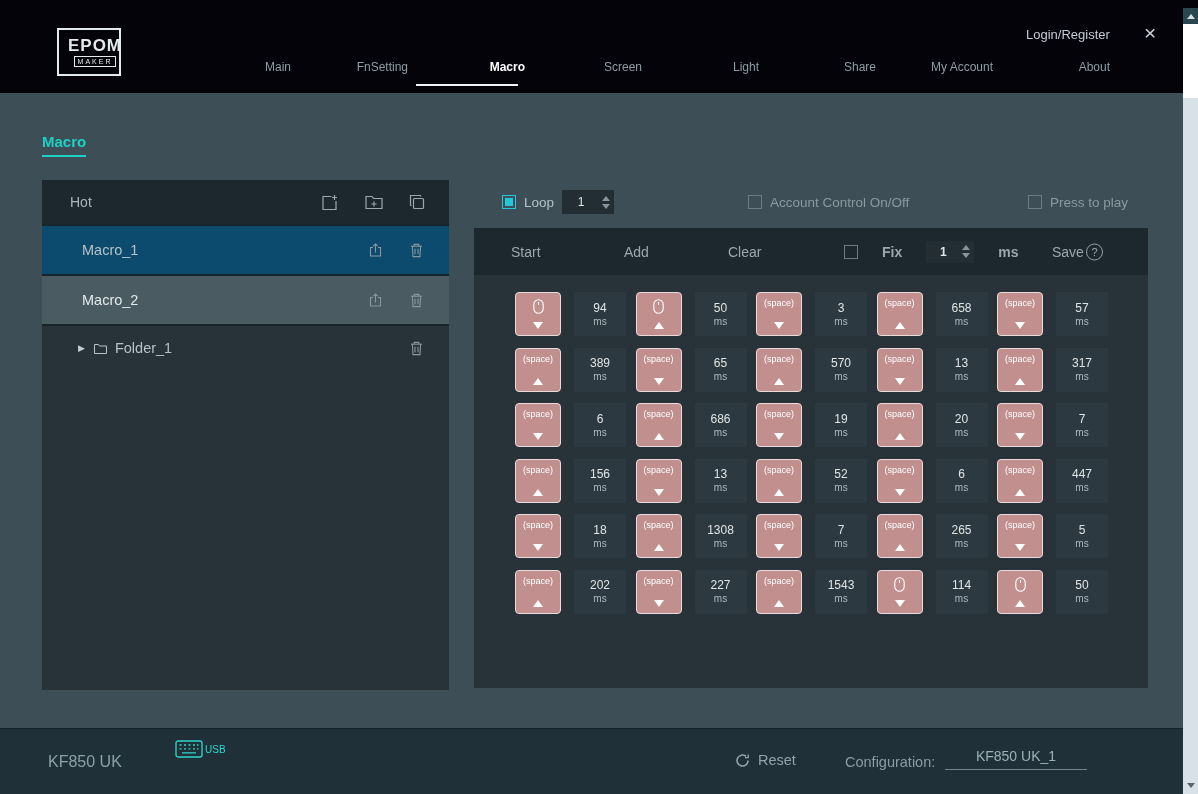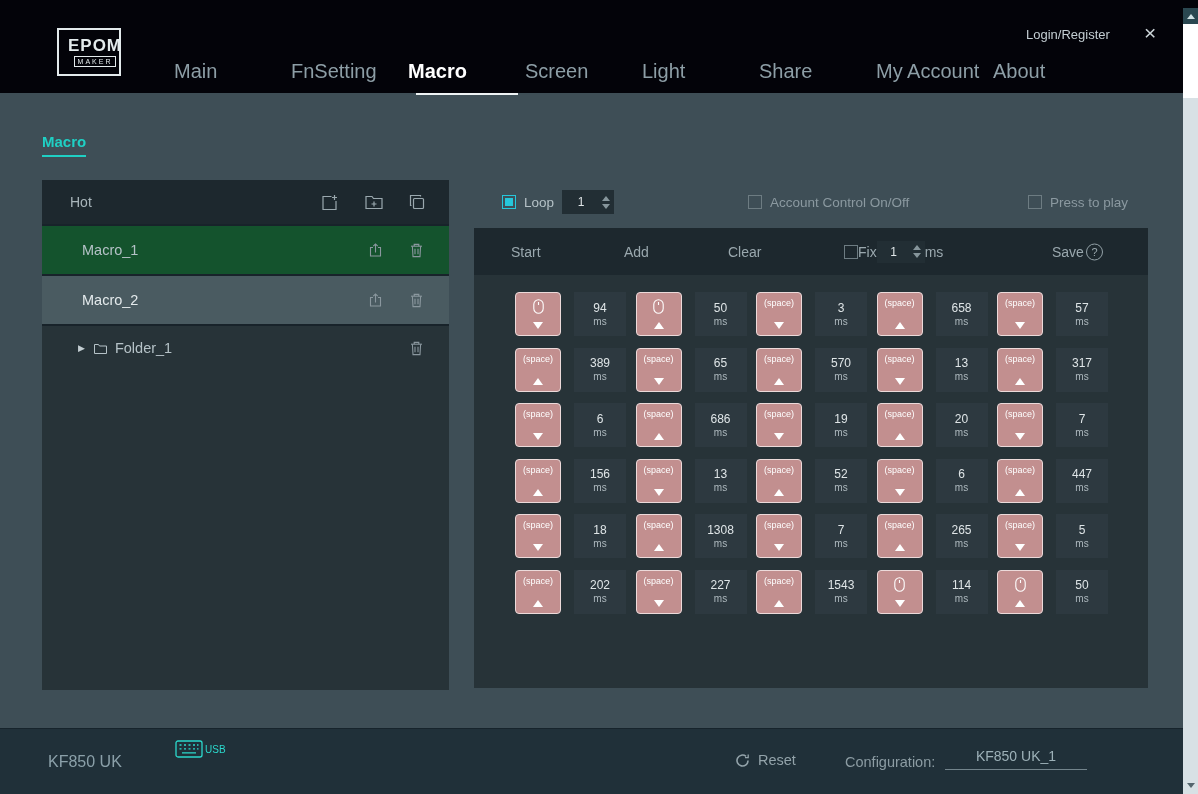--- a/index.html
+++ b/index.html
@@ -7,33 +7,33 @@
   body{position:relative;background:#3e4e56;font-family:"Liberation Sans",sans-serif;overflow:hidden;}
 
   
   .header{position:absolute;left:0;top:0;width:1183px;height:93px;background:#030309;}
   .logo{position:absolute;left:57px;top:28px;width:64px;height:48px;border:2px solid #e3eaec;display:flex;flex-direction:column;align-items:center;justify-content:center;color:#e3eaec;padding-left:12px;}
   .logo-top{font-size:17px;font-weight:bold;letter-spacing:1px;line-height:1;}
   .logo-bottom{font-size:7px;letter-spacing:2px;border:1px solid #e3eaec;padding:1px 3px;margin-top:2px;line-height:1;}
   .login{position:absolute;left:1026px;top:27px;color:#c3cdd2;font-size:13px;cursor:pointer;}
   .close-btn{position:absolute;left:1144px;top:22px;color:#cdd6da;font-size:21px;line-height:1;cursor:pointer;}
   .nav{position:absolute;left:174px;top:60px;display:flex;}
-  .nav-item{width:117px;text-align:left;color:#8d9ea6;font-size:20px;cursor:pointer;}
+  .nav-item{width:117px;text-align:right;color:#8d9ea6;font-size:12px;cursor:pointer;}
   .nav-item.active{color:#ffffff;font-weight:bold;}
   .nav-item.active::after{content:"";display:block;width:102px;height:2px;background:#eef3f4;margin:10px auto 0;}
 
   
   .page-title{position:absolute;left:42px;top:133px;color:#1fd0c4;font-size:15px;font-weight:bold;padding-bottom:5px;border-bottom:2px solid #1fd0c4;}
 
   
   .left-panel{position:absolute;left:42px;top:180px;width:407px;height:510px;background:#273338;}
   .lp-header{height:44px;background:#1d282e;display:flex;align-items:center;padding:0 24px 0 28px;color:#a9b6bb;font-size:14px;}
   .lp-tools{margin-left:auto;display:flex;gap:26px;align-items:center;}
   .icon-btn{display:inline-flex;align-items:center;justify-content:center;cursor:pointer;line-height:0;}
-  .lp-row{height:50px;display:flex;align-items:center;padding:0 26px 0 40px;background:#14532d;border-top:2px solid #18232a;color:#b5c2c7;font-size:14.5px;cursor:pointer;}
+  .lp-row{height:50px;display:flex;align-items:center;padding:0 26px 0 40px;background:#0c4a6e;border-top:2px solid #18232a;color:#b5c2c7;font-size:14.5px;cursor:pointer;}
   .lp-row.selected{background:#4a5b61;color:#e4eaec;}
   .lp-row.folder{background:transparent;padding-left:36px;height:46px;}
   .caret{font-size:9px;color:#c3ced2;margin-right:9px;}
   .f-icon{margin-right:8px;display:inline-flex;line-height:0;}
   .lp-icons{margin-left:auto;display:flex;gap:28px;align-items:center;}
 
   
   .controls{position:absolute;left:474px;top:186px;width:674px;height:32px;}
   .ctrl-cb{position:absolute;top:9px;width:14px;height:14px;border:1px solid #6d7c82;cursor:pointer;}
   .ctrl-cb.checked{border-color:#26c6da;}
@@ -49,21 +49,21 @@
   .cb-bc{left:274px;}
   .lbl-bc{left:296px;color:#8b99a0;}
   .cb-pp{left:554px;}
   .lbl-pp{left:576px;color:#8b99a0;}
 
   
   .editor{position:absolute;left:474px;top:228px;width:674px;height:460px;background:#273338;}
   .ed-toolbar{position:relative;height:47px;background:#1d282e;color:#9aa8ae;font-size:14px;}
   .tb-item{position:absolute;top:50%;transform:translateY(-50%);cursor:pointer;}
   .tb-start{left:37px;} .tb-add{left:150px;} .tb-clear{left:254px;} .tb-save{left:578px;}
-  .fix-group{position:absolute;left:370px;top:0;height:100%;display:flex;align-items:center;gap:0;}
+  .fix-group{position:absolute;left:370px;top:0;height:100%;display:flex;align-items:center;gap:24px;font-weight:bold;}
   .fix-cb{position:relative;width:14px;height:14px;border:1px solid #6d7c82;cursor:pointer;}
   .fix-spin{width:48px;height:22px;background:#222e34;display:flex;align-items:center;cursor:pointer;}
   .tb-help{position:absolute;left:612px;top:50%;transform:translateY(-50%);width:17px;height:17px;border:1px solid #93a1a7;border-radius:50%;display:flex;align-items:center;justify-content:center;font-size:11px;color:#9aa8ae;cursor:pointer;}
 
   .grid{position:absolute;left:41px;top:64px;display:grid;grid-template-columns:repeat(5,120.5px);row-gap:11.5px;}
   .event{display:flex;height:44px;}
   .keycap{width:46px;height:44px;background:#c28f8f;border:1px solid #ecdada;border-radius:4px;display:flex;flex-direction:column;align-items:center;justify-content:space-between;padding:6px 0 6px;cursor:pointer;}
   .kc-label{font-size:9px;color:#ffffff;line-height:1;text-align:right;}
   .mouse-ic{display:inline-flex;line-height:0;}
   .tri{width:0;height:0;border-left:5px solid transparent;border-right:5px solid transparent;}

